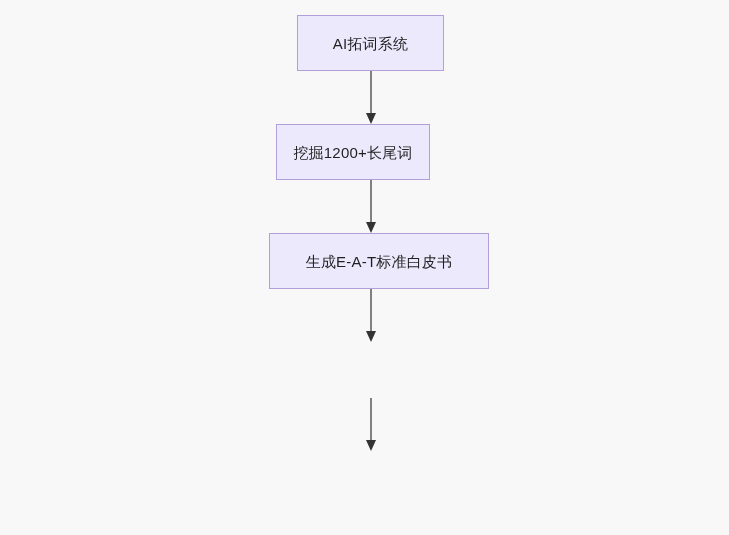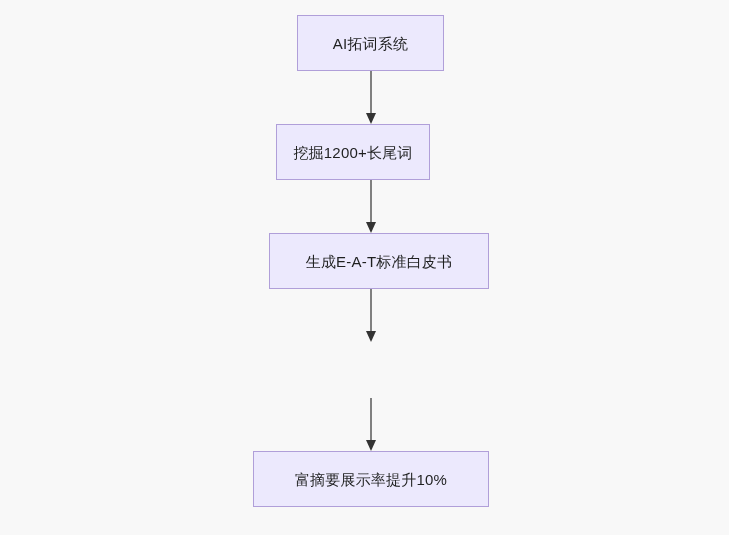--- a/index.html
+++ b/index.html
@@ -95,17 +95,14 @@
 
   <div class="node" id="node-1">
     <span class="node-label">挖掘1200+长尾词</span>
   </div>
 
   <div class="node" id="node-2">
     <span class="node-label">生成E-A-T标准白皮书</span>
   </div>
 
 
-  <div class="node" id="node-4">
-    <span class="node-label">富摘要展示率提升10%</span>
-  </div>
 
 </div>
 
 </body></html>

